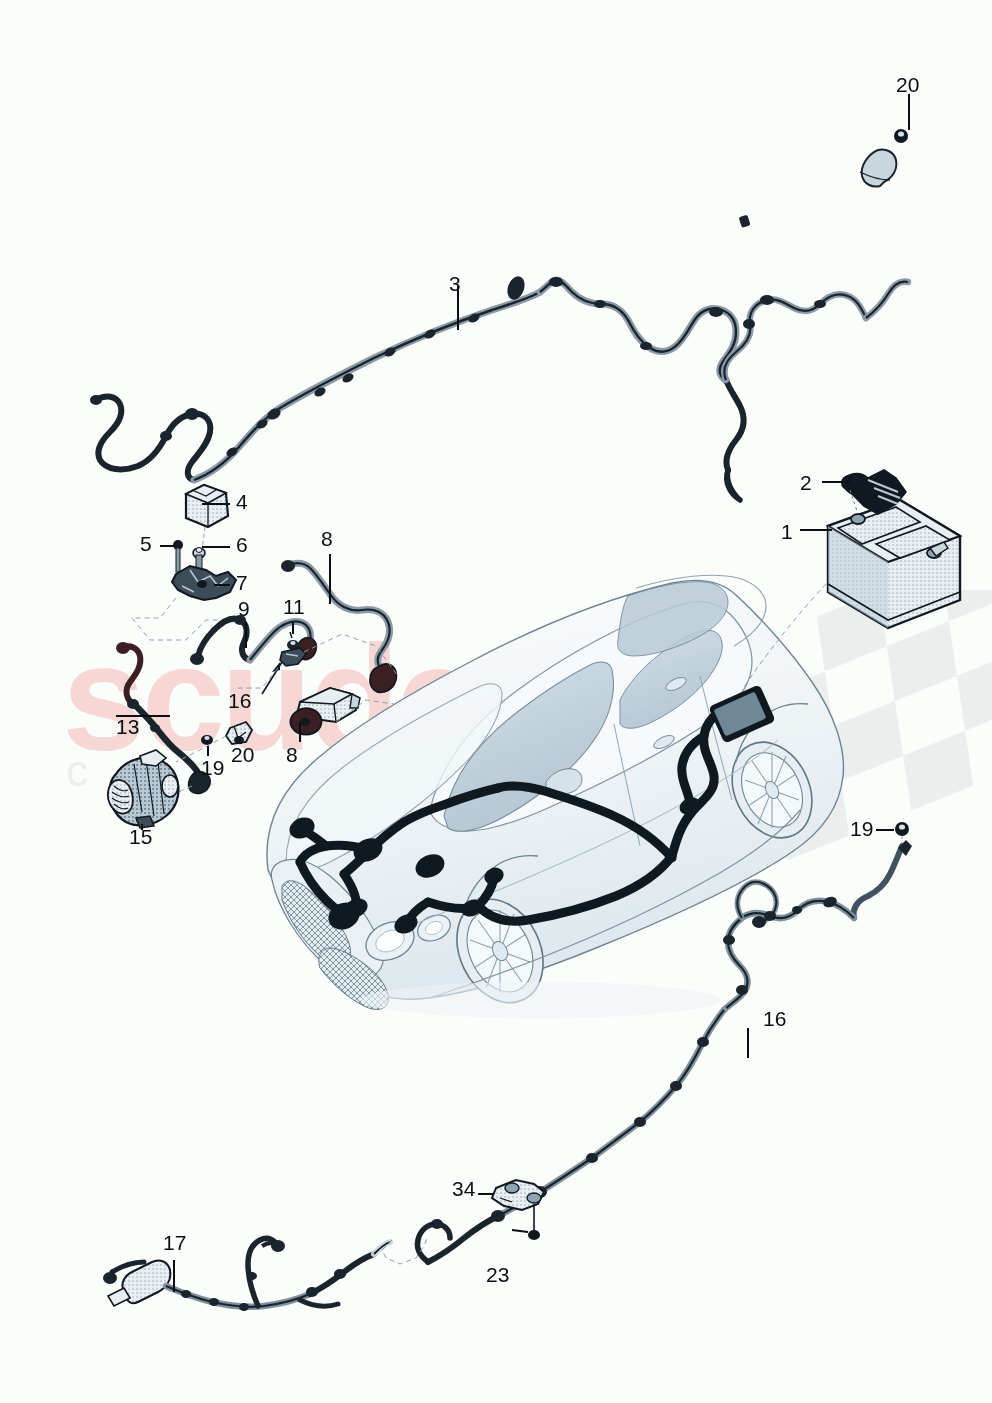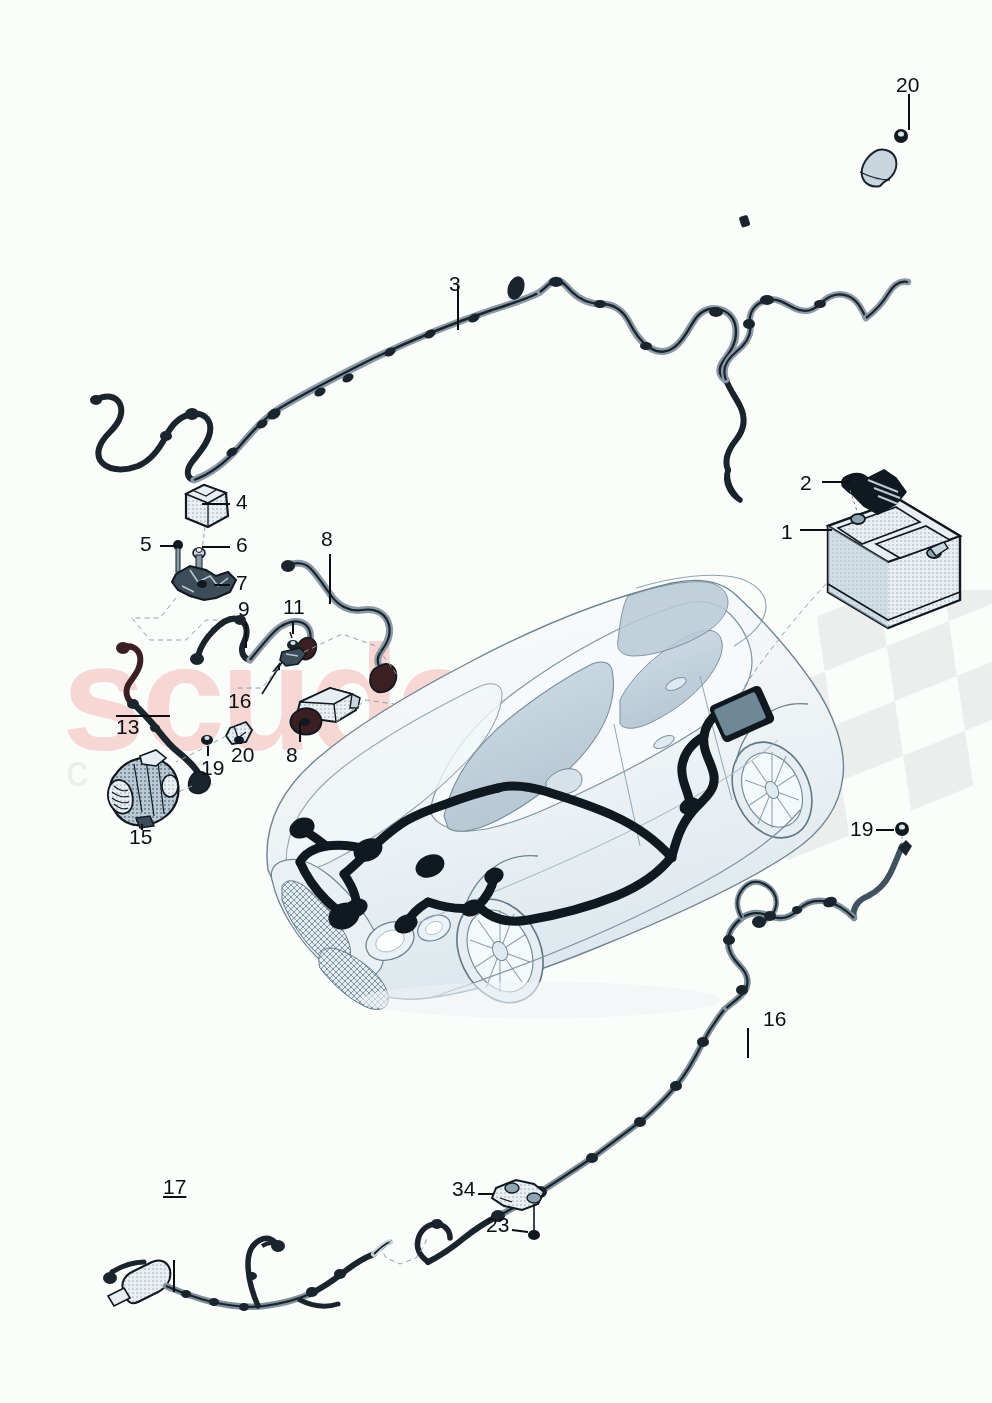--- a/index.html
+++ b/index.html
@@ -613,20 +613,20 @@
   <div class="lbl" style="left:236px;top:572px;">7</div>
   <div class="lbl" style="left:321px;top:528px;">8</div>
   <div class="lbl" style="left:238px;top:598px;">9</div>
   <div class="lbl" style="left:228px;top:690px;">16</div>
   <div class="lbl" style="left:283px;top:596px;">11</div>
   <div class="lbl" style="left:286px;top:744px;">8</div>
   <div class="lbl" style="left:91px;top:716px;margin-left:25px;">13</div>
   <div class="lbl" style="left:231px;top:744px;">20</div>
   <div class="lbl" style="left:129px;top:826px;">15</div>
   <div class="lbl" style="left:736px;top:1008px;margin-left:27px;">16</div>
-  <div class="lbl" style="left:163px;top:1176px;text-decoration:underline;">17</div>
+  <div class="lbl" style="left:163px;top:1232px;">17</div>
   <div class="lbl" style="left:850px;top:818px;">19</div>
   <div class="lbl" style="left:201px;top:757px;">19</div>
   <div class="lbl" style="left:896px;top:74px;">20</div>
   <div class="lbl" style="left:452px;top:1178px;">34</div>
-  <div class="lbl" style="left:486px;top:1214px;">23</div>
+  <div class="lbl" style="left:486px;top:1264px;">23</div>
 
 </div>
 
 </body></html>

